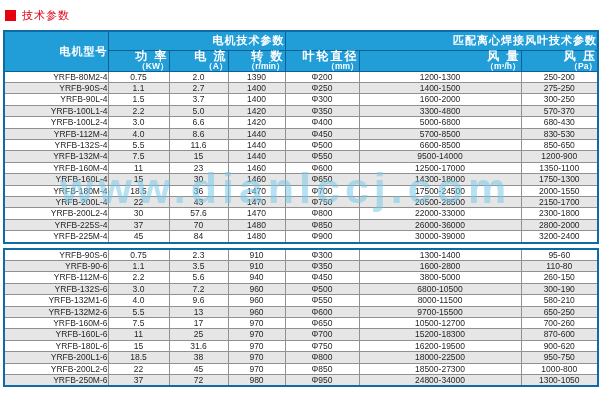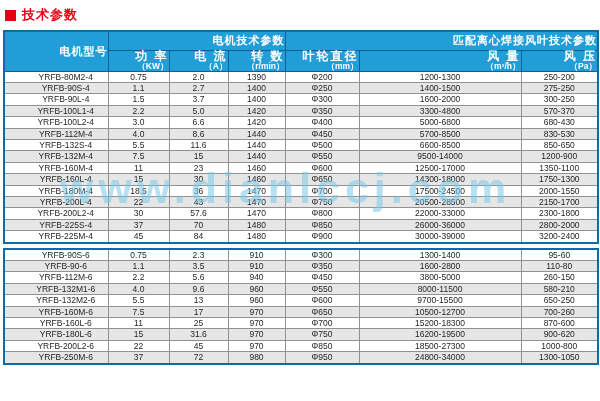--- a/index.html
+++ b/index.html
@@ -14,39 +14,39 @@
   }
   *{box-sizing:border-box;}
   html,body{margin:0;padding:0;}
   body{
     width:600px;height:401px;position:relative;overflow:hidden;
     background:#fff;font-family:"Liberation Sans","DejaVu Sans",sans-serif;
     color:var(--text);
   }
   .title-bar{display:flex;align-items:center;gap:6px;padding:8px 4px 8px 5px;height:30px;}
   .red-square{width:11px;height:11px;background:var(--accent-red);flex:0 0 auto;}
-  .title-text{font-size:13px;font-weight:bold;color:var(--accent-red);letter-spacing:1px;}
+  .title-text{font-size:11px;font-weight:normal;color:var(--accent-red);letter-spacing:1px;}
   .spec-table{
     width:594px;margin-left:3px;border-collapse:collapse;table-layout:fixed;
     border:2px solid var(--table-border);
   }
   .spec-table th{
     background:var(--header-blue);color:#fff;font-weight:bold;
     border:1px solid var(--header-border);padding:0;text-align:right;
   }
   th.group-th{height:19px;font-size:11px;letter-spacing:1px;}
   th.model-th{font-size:11px;letter-spacing:1px;}
   th.sub-th{height:21px;}
   th.sub-th .h-label{display:block;font-size:12px;line-height:11px;letter-spacing:2px;}
   th.sub-th .h-unit{display:block;font-size:8.5px;line-height:9px;font-weight:bold;}
   .spec-table td{
     border:1px solid var(--row-border);padding:0;height:10.4px;line-height:10.4px;
     font-size:8.5px;text-align:center;white-space:nowrap;overflow:hidden;background:#fff;
   }
-  .spec-table td.model{text-align:center;padding-left:19px;}
+  .spec-table td.model{text-align:right;padding-left:19px;}
   .spec-table tbody tr:nth-child(even) td{background:var(--alt-row);}
   .group-gap{height:4px;}
   .watermark{
     position:absolute;left:60px;top:164px;width:520px;
     font-size:43px;font-weight:bold;letter-spacing:5px;color:var(--watermark);
     pointer-events:none;white-space:nowrap;z-index:5;
   }
 </style>
 </head>
 <body>
@@ -272,20 +272,29 @@
       <tr>
         <td class="model">YRFB-112M-6</td>
         <td>2.2</td>
         <td>5.6</td>
         <td>940</td>
         <td>Φ450</td>
         <td>3800-5000</td>
         <td>260-150</td>
       </tr>
       <tr>
+        <td class="model">YRFB-132S-6</td>
+        <td>3.0</td>
+        <td>7.2</td>
+        <td>960</td>
+        <td>Φ500</td>
+        <td>6800-10500</td>
+        <td>300-190</td>
+      </tr>
+      <tr>
         <td class="model">YRFB-132M1-6</td>
         <td>4.0</td>
         <td>9.6</td>
         <td>960</td>
         <td>Φ550</td>
         <td>8000-11500</td>
         <td>580-210</td>
       </tr>
       <tr>
         <td class="model">YRFB-132M2-6</td>
@@ -317,20 +326,29 @@
       <tr>
         <td class="model">YRFB-180L-6</td>
         <td>15</td>
         <td>31.6</td>
         <td>970</td>
         <td>Φ750</td>
         <td>16200-19500</td>
         <td>900-620</td>
       </tr>
       <tr>
+        <td class="model">YRFB-200L1-6</td>
+        <td>18.5</td>
+        <td>38</td>
+        <td>970</td>
+        <td>Φ800</td>
+        <td>18000-22500</td>
+        <td>950-750</td>
+      </tr>
+      <tr>
         <td class="model">YRFB-200L2-6</td>
         <td>22</td>
         <td>45</td>
         <td>970</td>
         <td>Φ850</td>
         <td>18500-27300</td>
         <td>1000-800</td>
       </tr>
       <tr>
         <td class="model">YRFB-250M-6</td>

